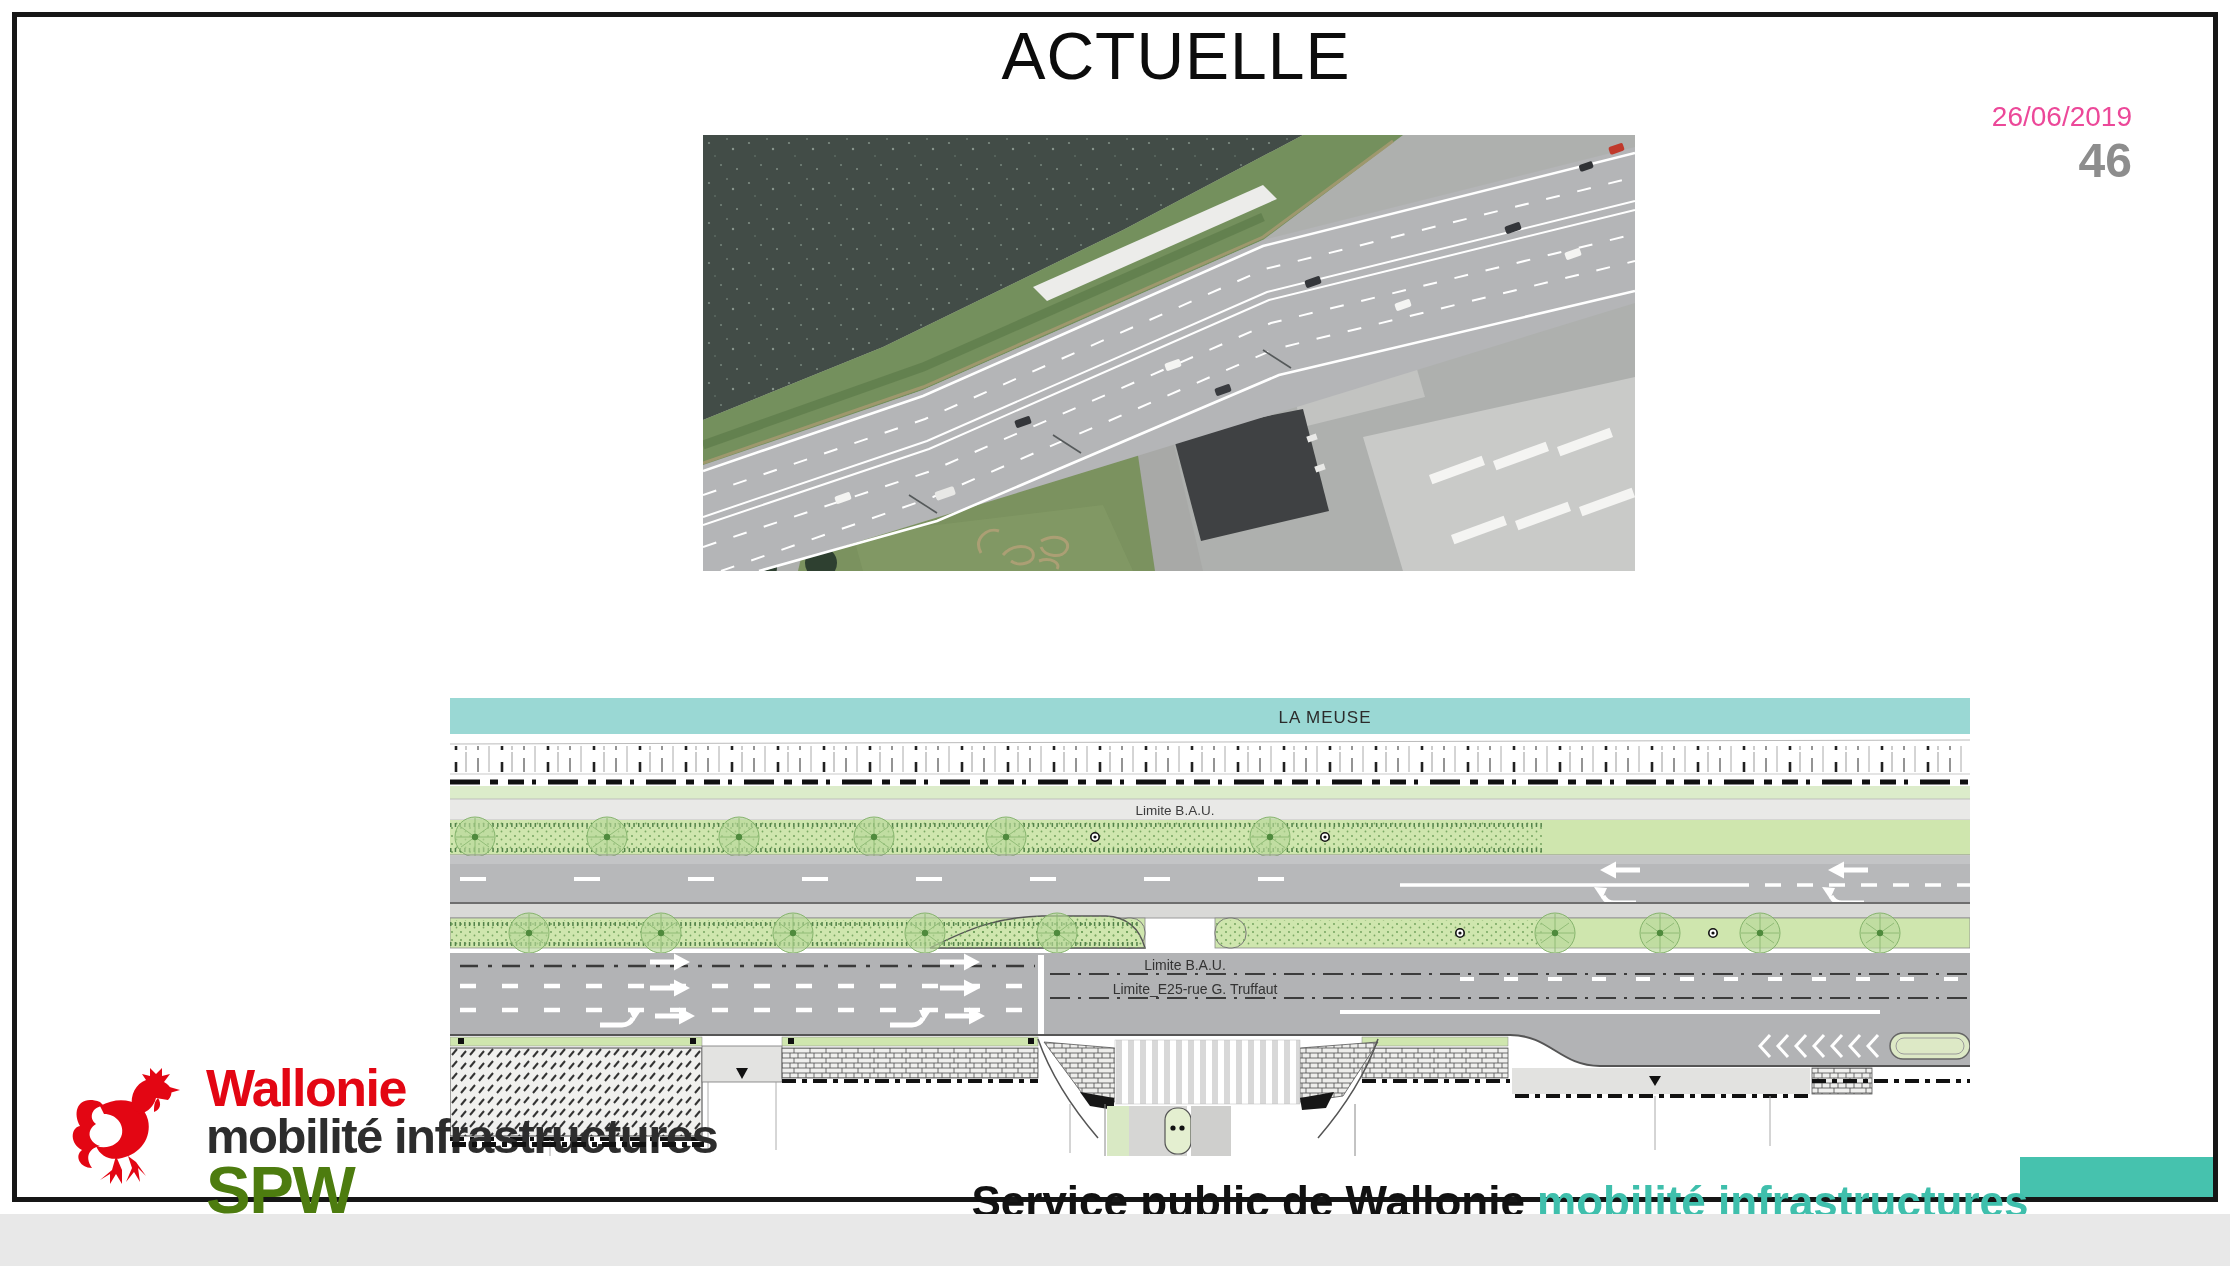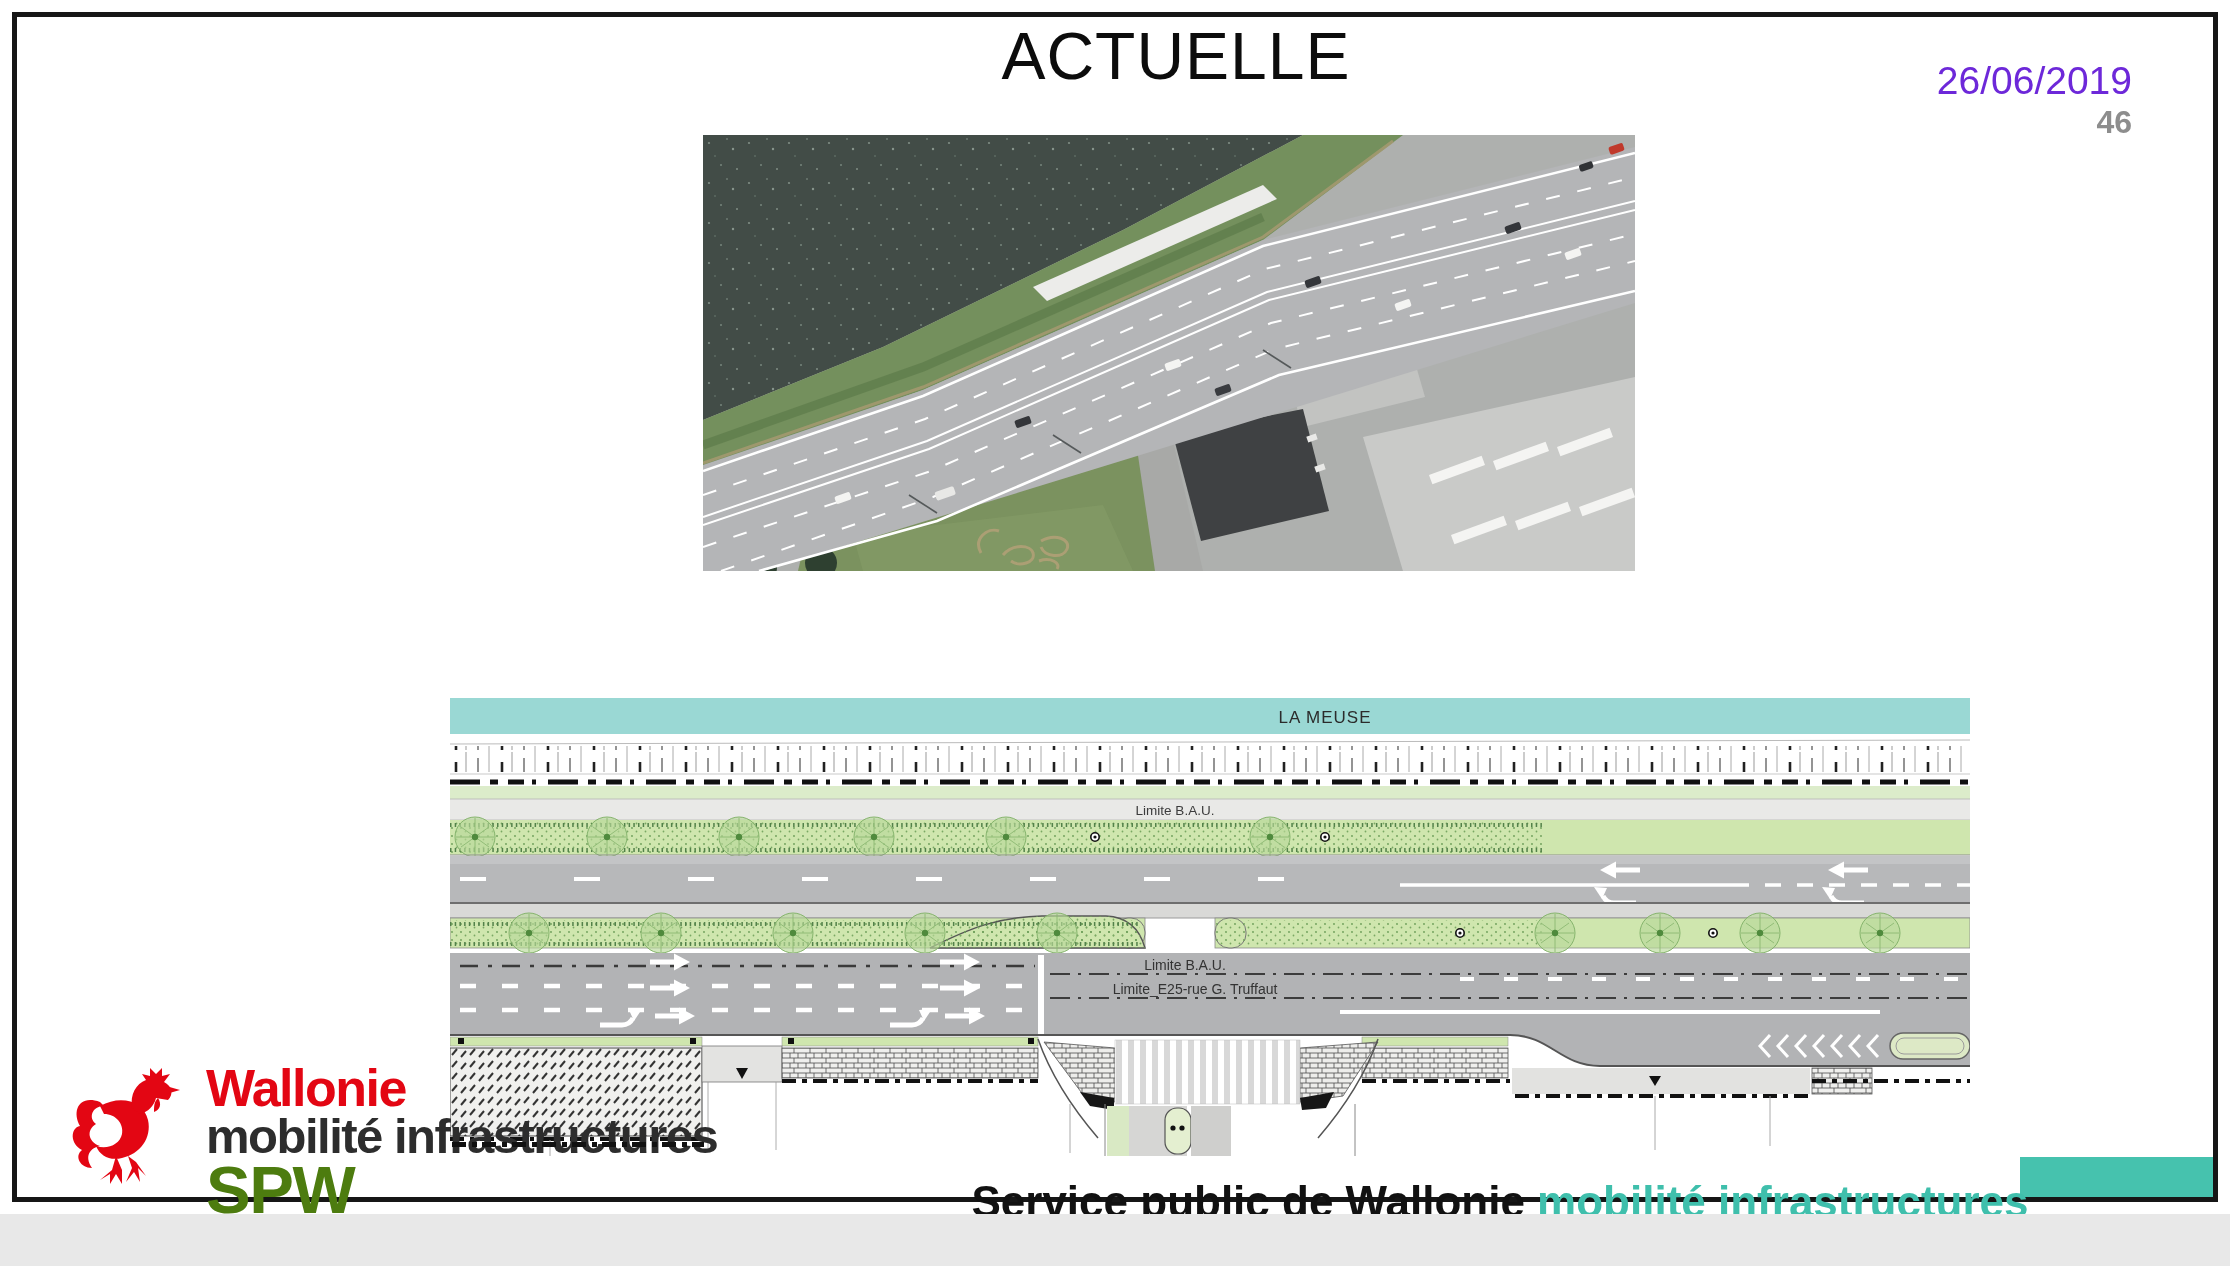--- a/index.html
+++ b/index.html
@@ -4,22 +4,22 @@
 <style>
   html,body{margin:0;padding:0;background:#e8e8e8;}
   .stage{position:relative;width:2230px;height:1214px;background:#fff;overflow:hidden;
          font-family:"Liberation Sans", sans-serif;}
   .slide-frame{position:absolute;inset:12px;border:5px solid #161616;background:#fff;}
   .title{position:absolute;text-align:center;font-size:66px;letter-spacing:1px;color:#0c0c0c;
          font-weight:400;white-space:nowrap;z-index:8;}
   #title-top{left:676px;top:18px;width:1000px;}
   #title-bottom{left:674px;top:592px;width:1000px;}
   .date-block{position:absolute;top:58px;right:98px;text-align:right;z-index:8;line-height:1.18;}
-  .date-line{font-size:39px;color:#6d28d9;}
-  .page-line{font-size:32px;font-weight:bold;color:#8d8d8d;}
+  .date-line{font-size:28px;color:#ec4899;margin-top:42px;}
+  .page-line{font-size:48px;font-weight:bold;color:#8d8d8d;}
   #aerial{position:absolute;left:703px;top:135px;z-index:5;}
   #plan{position:absolute;left:450px;top:698px;z-index:10;}
   .logo{position:absolute;left:70px;top:1064px;z-index:20;display:flex;align-items:flex-start;}
   .logo-text{margin-left:24px;line-height:0.94;letter-spacing:-1.5px;}
   .logo-l1{font-size:52px;font-weight:bold;color:#e30613;}
   .logo-l2{font-size:49px;font-weight:bold;color:#2d2d2d;}
   .logo-l3{font-size:67px;font-weight:bold;color:#4d7c0f;}
   .plan-overlap-dash{position:absolute;left:452px;top:1142px;width:252px;height:5px;z-index:30;
      background:repeating-linear-gradient(90deg,#111 0 14px,transparent 14px 20px,#111 20px 25px,transparent 25px 30px);}
   .footer{position:absolute;left:950px;top:1137px;width:1100px;text-align:center;z-index:25;

